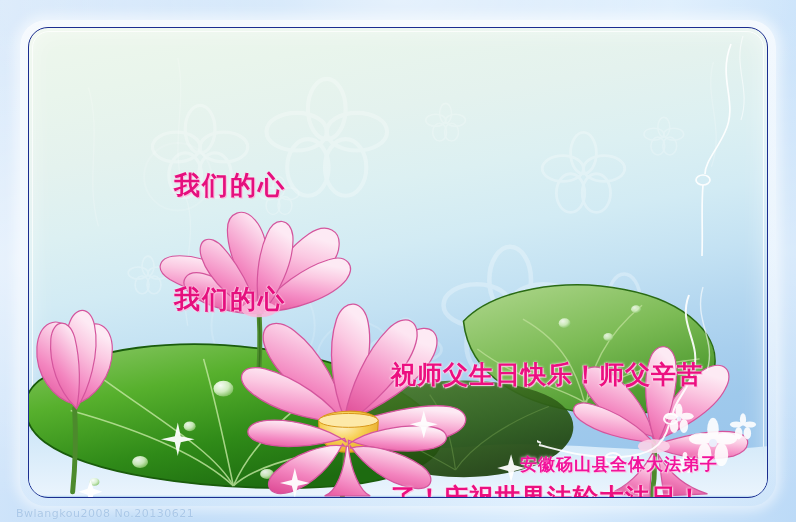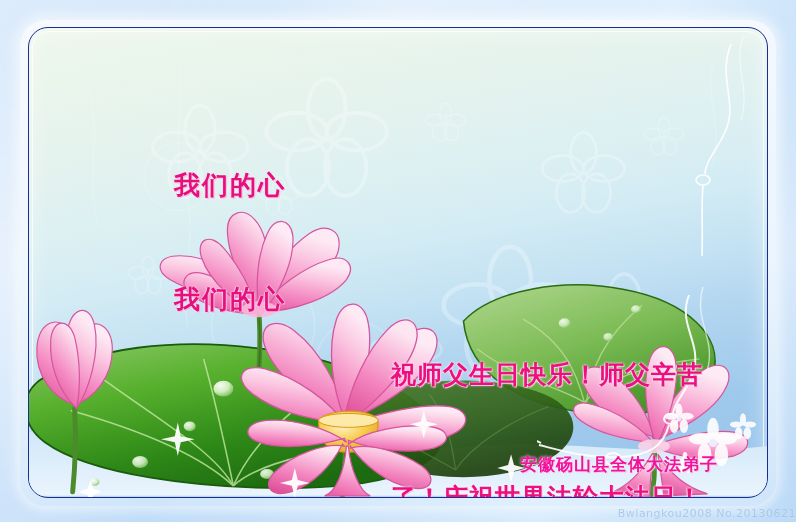--- a/index.html
+++ b/index.html
@@ -131,21 +131,21 @@
       0 0 3px rgba(255,255,255,.9),
       1px 1px 0 rgba(255,175,220,.8);
     white-space: pre;
   }
   #signature div { white-space: pre; }
 
   
   #bottom-watermark {
     position: absolute;
     left: 16px; right: 0; bottom: 2px;
-    text-align: right;
+    text-align: left;
     font-family: "DejaVu Sans", sans-serif;
     font-size: 11px;
     letter-spacing: .5px;
     color: rgba(120,165,215,.55);
     text-shadow: 0 0 1px rgba(255,255,255,.6);
   }
 
   
   #lotus-scene {
     position: absolute;

